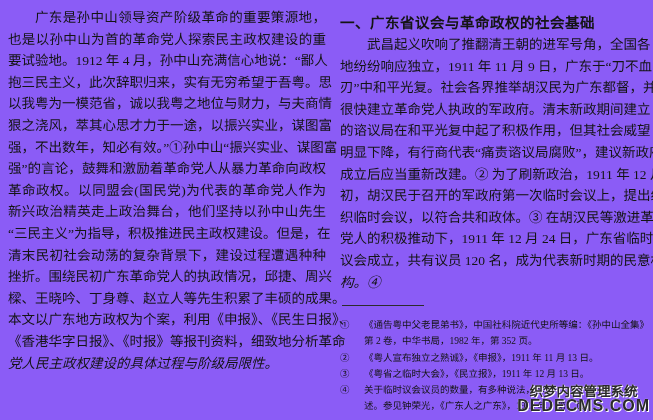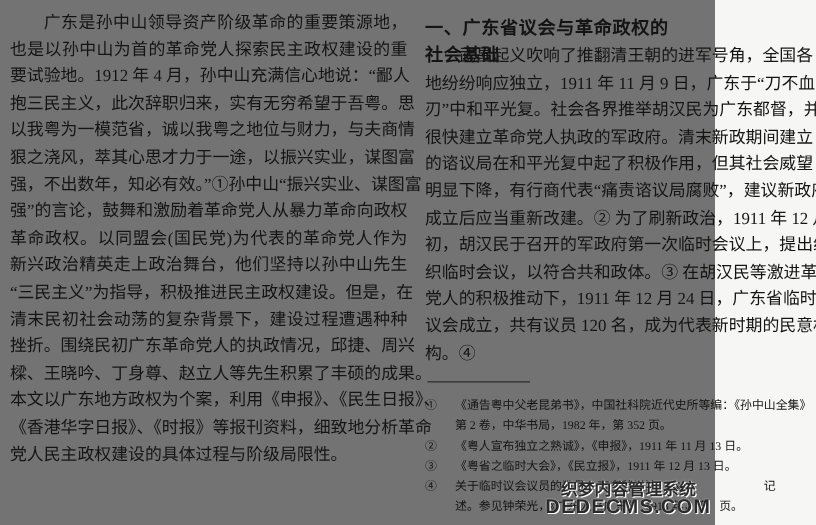--- a/index.html
+++ b/index.html
@@ -5,38 +5,38 @@
   html,body{margin:0;padding:0;}
   body{
     width:653px;height:420px;
     background:#f6f6f4;
     font-family:"Liberation Serif","DejaVu Serif",serif;
     color:#141414;
     overflow:hidden;
   }
   .page{
     position:relative;
-    width:572px;height:420px;
-    background:#737373;
+    width:653px;height:420px;
+    background:#8b5cf6;
     box-sizing:border-box;
     padding:7px 26px 0 8px;
   }
   .cols{display:flex;gap:14px;}
   .col{box-sizing:border-box;}
   .col-left{width:318px;flex:0 0 318px;}
   .col-right{flex:1;min-width:0;}
   .line{
     height:21.6px;line-height:21.6px;
     font-size:13.5px;
     text-align:justify;text-align-last:justify;
     white-space:nowrap;
     overflow:visible;
   }
   .col-lines .line:first-child{text-indent:2em;}
-  .col-lines .line:last-child{text-align-last:left;}
+  .col-lines .line:last-child{text-align-last:left;font-style:italic;}
   .section-heading{
     margin-top:5px;height:22px;line-height:22px;
     font-size:14.5px;font-weight:bold;
     text-align:left;
     letter-spacing:.5px;
   }
   .fn-rule{
     width:82px;height:0;
     border-top:1px solid #2c2c2c;
     margin:12px 0 0 2px;

